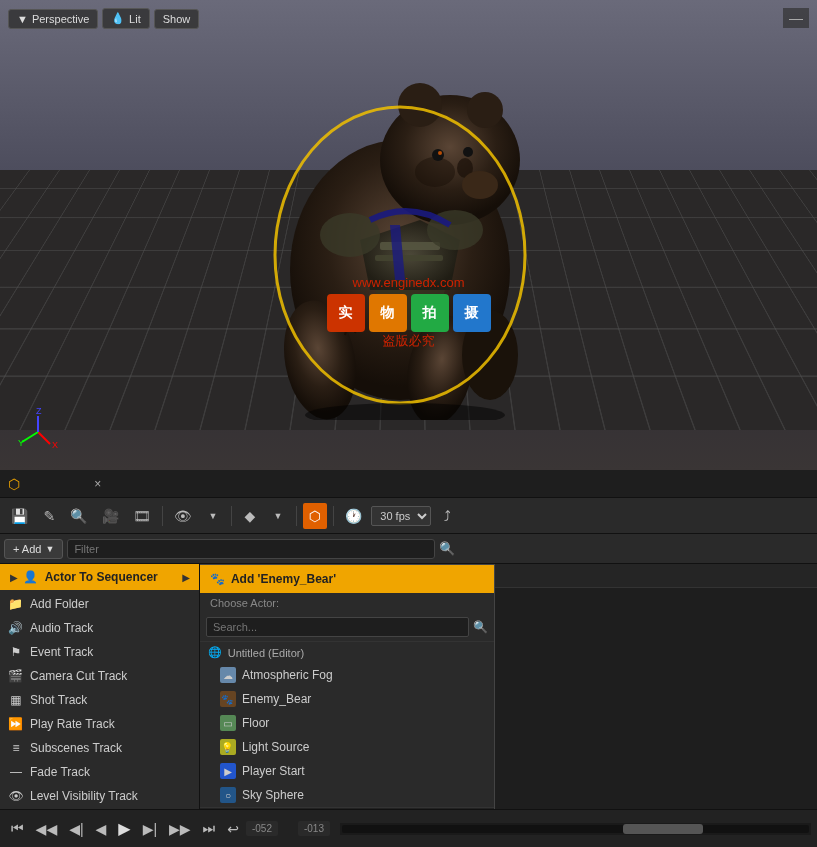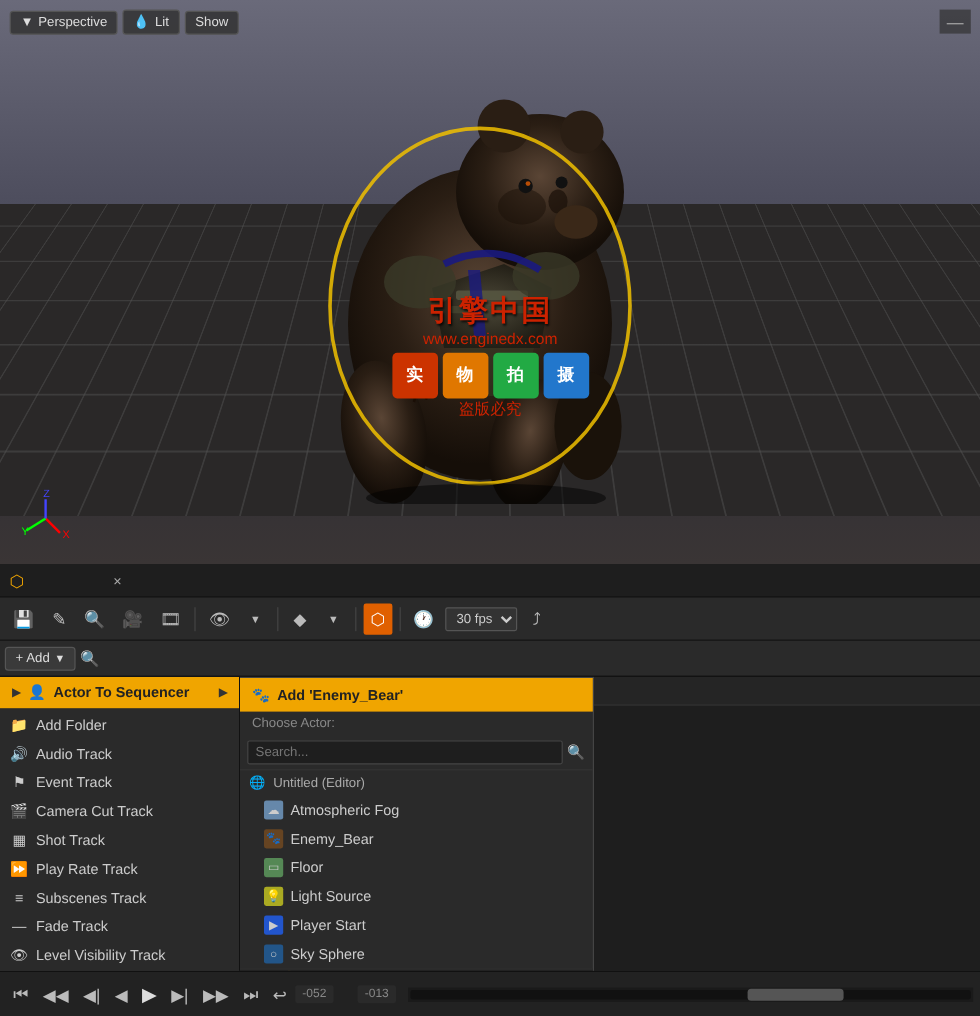--- a/index.html
+++ b/index.html
@@ -591,21 +591,20 @@
       <circle cx="220" cy="93" r="2" fill="#ff6600" opacity="0.7"></circle>
 
       <path d="M120 250 Q130 260 125 275" stroke="#1a0e05" stroke-width="2" fill="none"></path>
       <path d="M130 248 Q140 258 135 273" stroke="#1a0e05" stroke-width="2" fill="none"></path>
 
       <ellipse cx="185" cy="355" rx="100" ry="12" fill="rgba(0,0,0,0.5)"></ellipse>
     </svg>
   </div>
 
   <div id="watermark">
-    <div class="wm-text">引擎中国</div>
     <div class="wm-url">www.enginedx.com</div>
     <div class="wm-badges">
       <div class="badge" style="background:#cc3300">实</div>
       <div class="badge" style="background:#e07700">物</div>
       <div class="badge" style="background:#22aa44">拍</div>
       <div class="badge" style="background:#2277cc">摄</div>
     </div>
     <div class="wm-url">盗版必究</div>
   </div>
 
@@ -664,20 +663,21 @@
       <option>30 fps</option>
     </select>
     <button class="seq-tool-btn">⤴</button>
   </div>
 
   <div id="add-bar">
     <button id="add-btn">
       <span>+ Add</span>
       <span style="font-size:9px;">▼</span>
     </button>
+    <input id="filter-input" type="text" placeholder="Filter" style="">
     <button id="search-icon-btn">🔍</button>
 
     <div style="flex:1"></div>
   </div>
 
   <div id="seq-content">
 
     <div id="tracks-panel">
 
       <div id="actor-dropdown">

